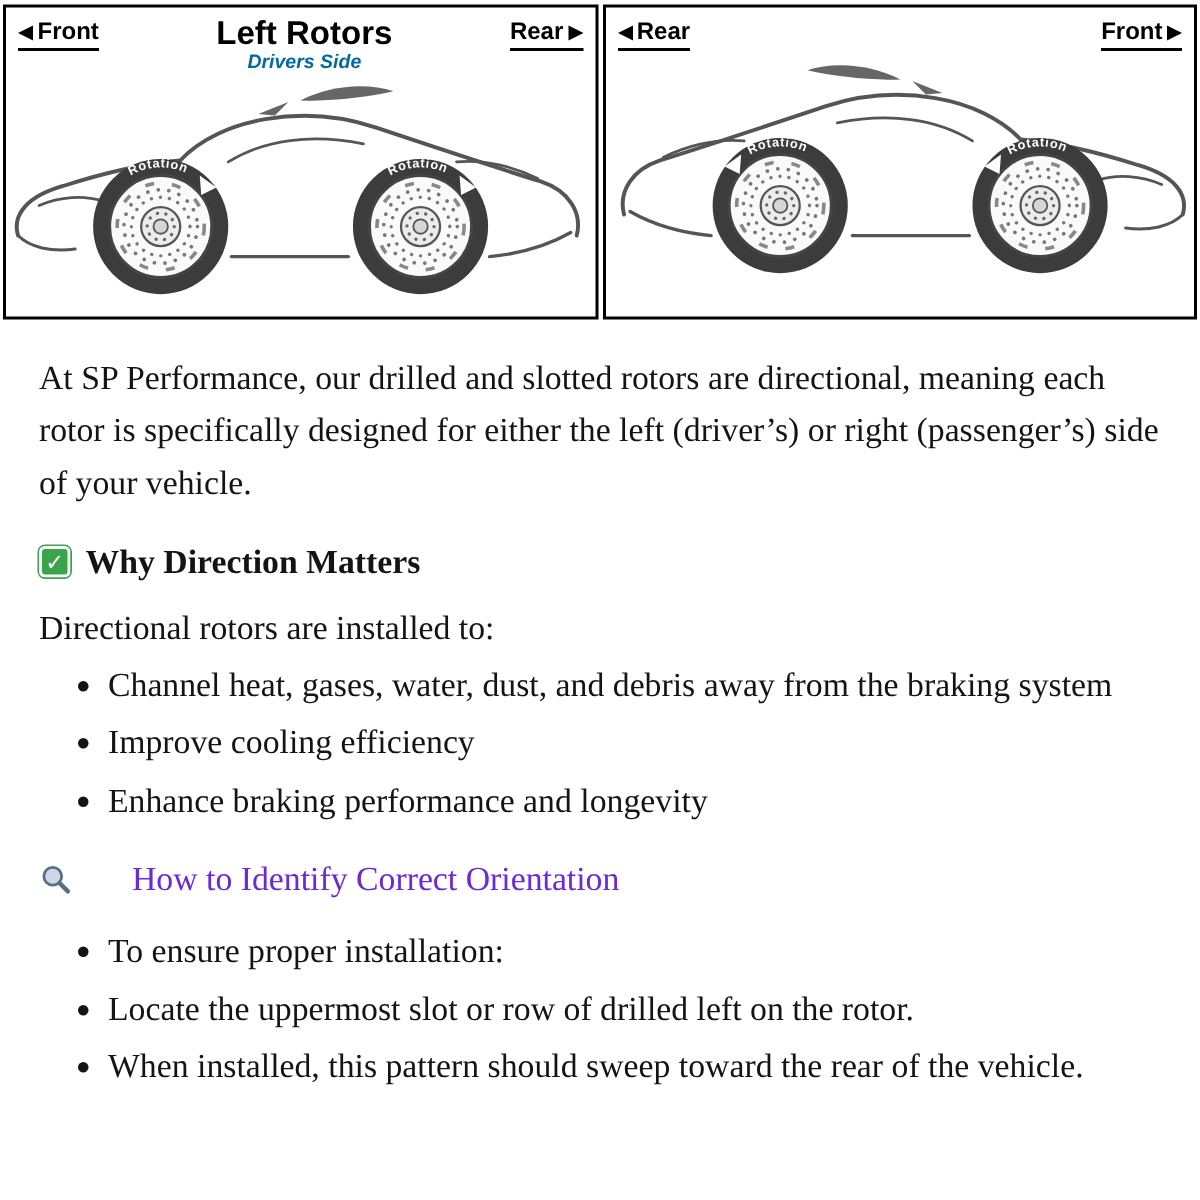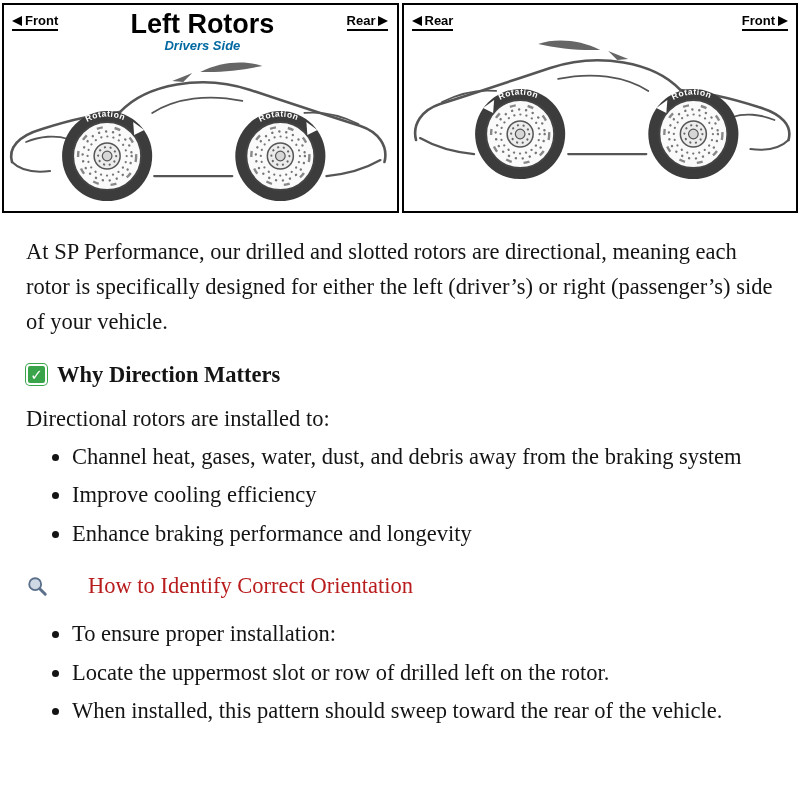--- a/index.html
+++ b/index.html
@@ -13,40 +13,40 @@
   .diagram { display:flex; gap:3px; padding:3px 2px 0 2px; }
   .panel {
     flex:1; border:2px solid #000; height:210px;
     background:#fff; position:relative; overflow:hidden;
   }
   .panel-header {
     display:flex; justify-content:space-between; align-items:flex-start;
     padding:5px 8px 0 8px; font-family:"Liberation Sans", sans-serif;
   }
   .dir {
-    font-weight:bold; font-size:13px; color:#000;
+    font-weight:bold; font-size:16px; color:#000;
     display:flex; align-items:center; gap:3px; margin-top:3px;
     border-bottom:2px solid #000; padding-bottom:1px;
   }
   .ah-left  { width:0; height:0; border-top:5px solid transparent; border-bottom:5px solid transparent; border-right:10px solid #000; }
   .ah-right { width:0; height:0; border-top:5px solid transparent; border-bottom:5px solid transparent; border-left:10px solid #000; }
   .title-wrap { text-align:center; }
-  .panel-title { font-weight:bold; font-size:27px; line-height:1.05; color:#000; }
+  .panel-title { font-weight:bold; font-size:22px; line-height:1.05; color:#000; }
   .panel-subtitle { font-weight:bold; font-style:italic; font-size:13px; color:#0369a1; }
   svg.car { display:block; width:100%; height:158px; margin-top:0; }
   .rot-label { font:bold 8.5px "Liberation Sans", sans-serif; fill:#fff; letter-spacing:0.5px; }
 
   
   .content { padding:12px 26px 0 26px; }
   .intro { font-size:22.5px; line-height:1.55; margin:10px 0 20px 0; }
   .sec-head {
     display:flex; align-items:center; gap:10px;
     font-size:22.5px; font-weight:bold; margin:22px 0 18px 0;
   }
-  .sec-head.light { font-weight:normal; color:#b91c1c;gap:40px; }
+  .sec-head.light { font-weight:normal; color:#6d28d9;gap:40px; }
   .check-icon {
     width:21px; height:21px; border-radius:4px;
     background:#3aa44a; color:#fff;
     display:inline-flex; align-items:center; justify-content:center;
     font:bold 15px "DejaVu Sans", sans-serif; flex:0 0 auto;
     box-shadow: inset 0 0 0 2px #fff, 0 0 0 1px #3aa44a;
   }
   .mag-icon { width:22px; height:22px; flex:0 0 auto; }
   .lead { font-size:22.5px; margin:16px 0 8px 0; }
   ul.blist { margin:6px 0 20px 0; padding-left:46px; }

